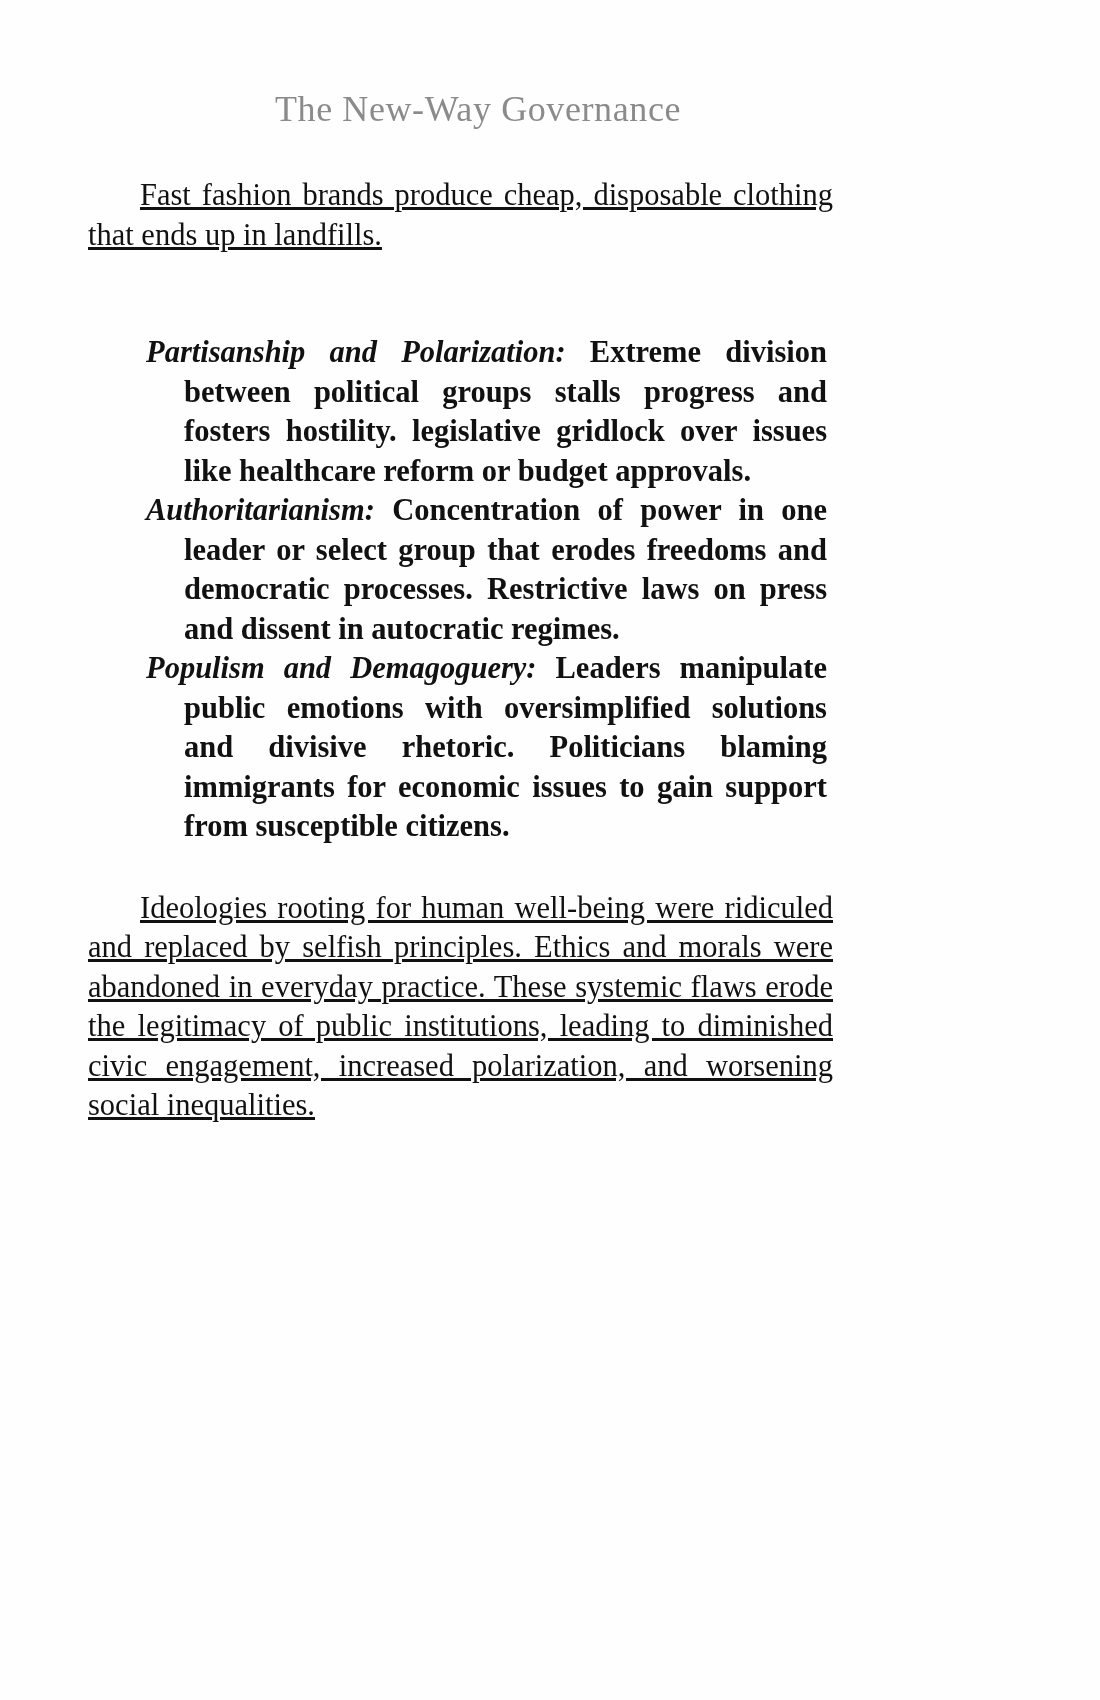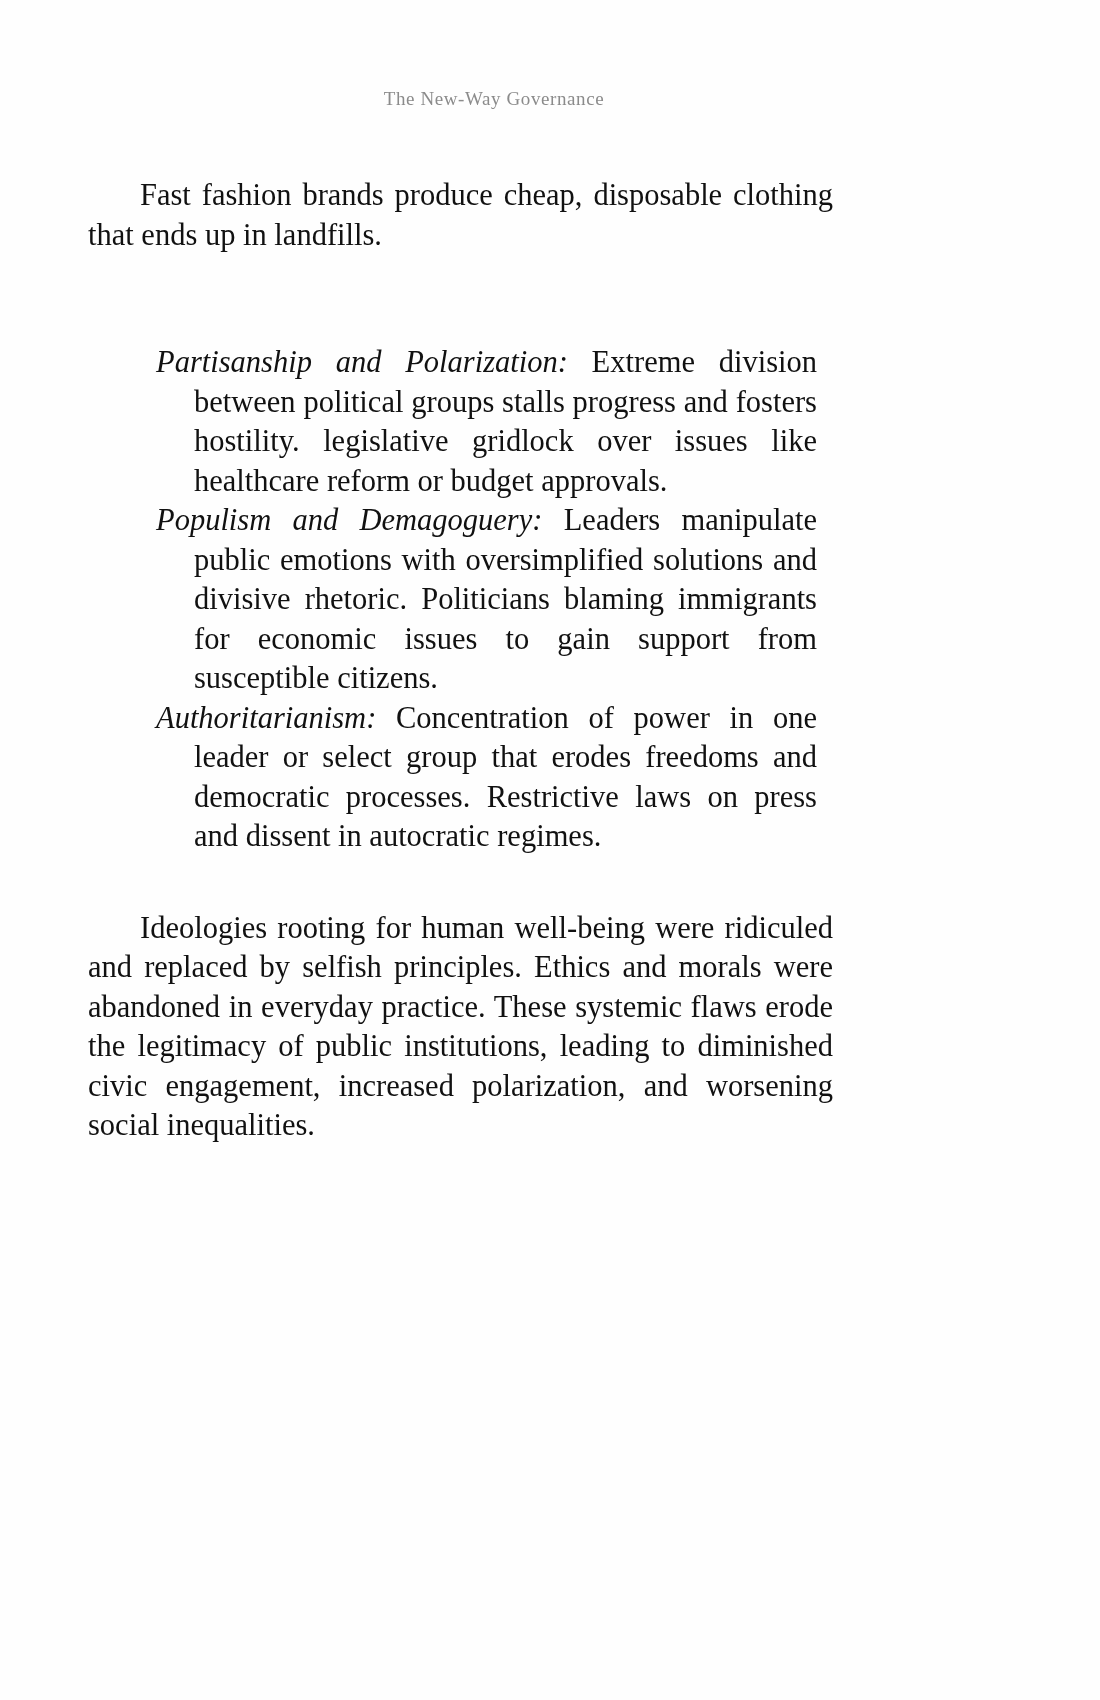--- a/index.html
+++ b/index.html
@@ -22,24 +22,24 @@
     height: 1700px;
     box-sizing: border-box;
     padding: 0;
     position: relative;
     background: #fefefe;
   }
 
   .running-header {
     position: absolute;
     top: 88px;
-    left: 16px;
+    left: 0;
     width: 956px;
     text-align: center;
-    font-size: 19px;
+    font-size: 36px;
     letter-spacing: 0.6px;
     color: #8b8b8b;
     font-family: "Liberation Serif", "DejaVu Serif", serif;
   }
 
   .text-column {
     position: absolute;
     top: 176px;
     left: 88px;
     width: 745px;
@@ -50,30 +50,32 @@
     font-size: 30.5px;
     line-height: 39.5px;
     text-align: justify;
     text-justify: inter-word;
     hyphens: none;
     color: #111111;
   }
 
   p.indent-first {
     text-indent: 52px;
+    text-decoration: underline;
   }
 
   .para-gap {
     height: 36px;
   }
 
   .def-list {
-    margin: 16px;
+    margin: 6px;
     padding: 0;
     list-style: none;
+    font-weight: bold;
   }
 
   li.def-item {
     font-size: 30.5px;
     line-height: 39.5px;
     text-align: justify;
     text-justify: inter-word;
     padding-left: 90px;
     text-indent: -38px;
     margin: 0;
@@ -99,24 +101,24 @@
 
 
     <div class="para-gap"></div>
 
 
     <ul class="def-list">
       <li class="def-item">
         <span class="term">Partisanship and Polarization:</span><span> Extreme division between political groups stalls progress and fosters hostility. legislative gridlock over issues like healthcare reform or budget approvals.</span>
       </li>
       <li class="def-item">
-        <span class="term">Populism and Demagoguery:</span><span> Leaders manipulate public emotions with oversimplified solutions and divisive rhetoric. Politicians blaming immigrants for economic issues to gain support from susceptible citizens.</span>
+        <span class="term">Authoritarianism:</span><span> Concentration of power in one leader or select group that erodes freedoms and democratic processes. Restrictive laws on press and dissent in autocratic regimes.</span>
       </li>
       <li class="def-item">
-        <span class="term">Authoritarianism:</span><span> Concentration of power in one leader or select group that erodes freedoms and democratic processes. Restrictive laws on press and dissent in autocratic regimes.</span>
+        <span class="term">Populism and Demagoguery:</span><span> Leaders manipulate public emotions with oversimplified solutions and divisive rhetoric. Politicians blaming immigrants for economic issues to gain support from susceptible citizens.</span>
       </li>
     </ul>
 
     <div class="para-gap"></div>
 
     <p class="body-para indent-first">Ideologies rooting for human well-being were ridiculed and replaced by selfish principles. Ethics and morals were abandoned in everyday practice. These systemic flaws erode the legitimacy of public institutions, leading to diminished civic engagement, increased polarization, and worsening social inequalities.</p>
 
   </div>
 </div>
 

